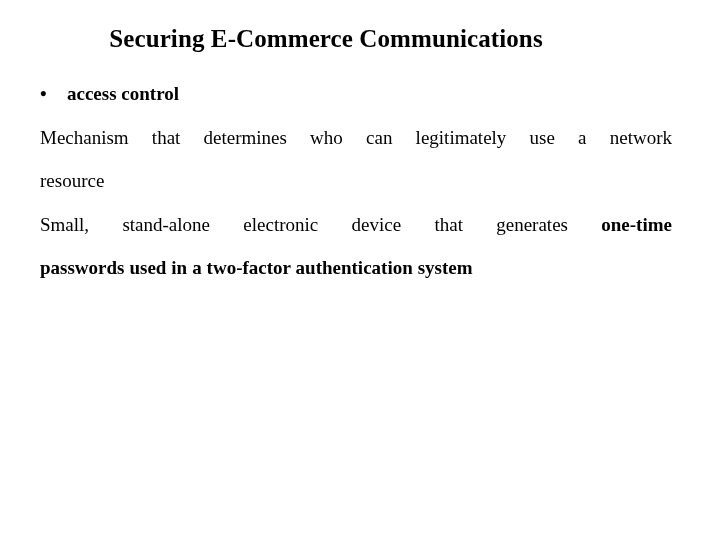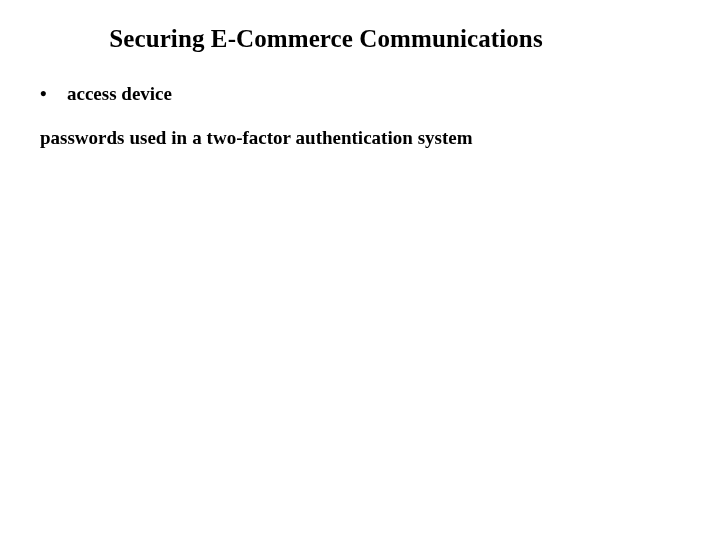--- a/index.html
+++ b/index.html
@@ -92,25 +92,30 @@
 </head>
 <body>
 
 <div class="slide">
 
   <div class="slide-title">Securing E-Commerce Communications</div>
 
   <div class="body-block">
 
     <div class="bullet-line">
-      <span class="bullet-mark">•</span><span class="bullet-label">access device</span>
+      <span class="bullet-mark">•</span><span class="bullet-label">access control</span>
+    </div>
+
+    <div class="para">
+      <span class="justline">Mechanism that determines who can legitimately use a network</span>
+      <span class="lastline">resource</span>
     </div>
 
 
 
 
-
     <div class="para">
+      <span class="justline"><span>Small, stand-alone electronic device that generates </span><span class="b">one-time</span></span>
       <span class="lastline b">passwords used in a two-factor authentication system</span>
     </div>
 
   </div>
 </div>
 
 </body></html>

